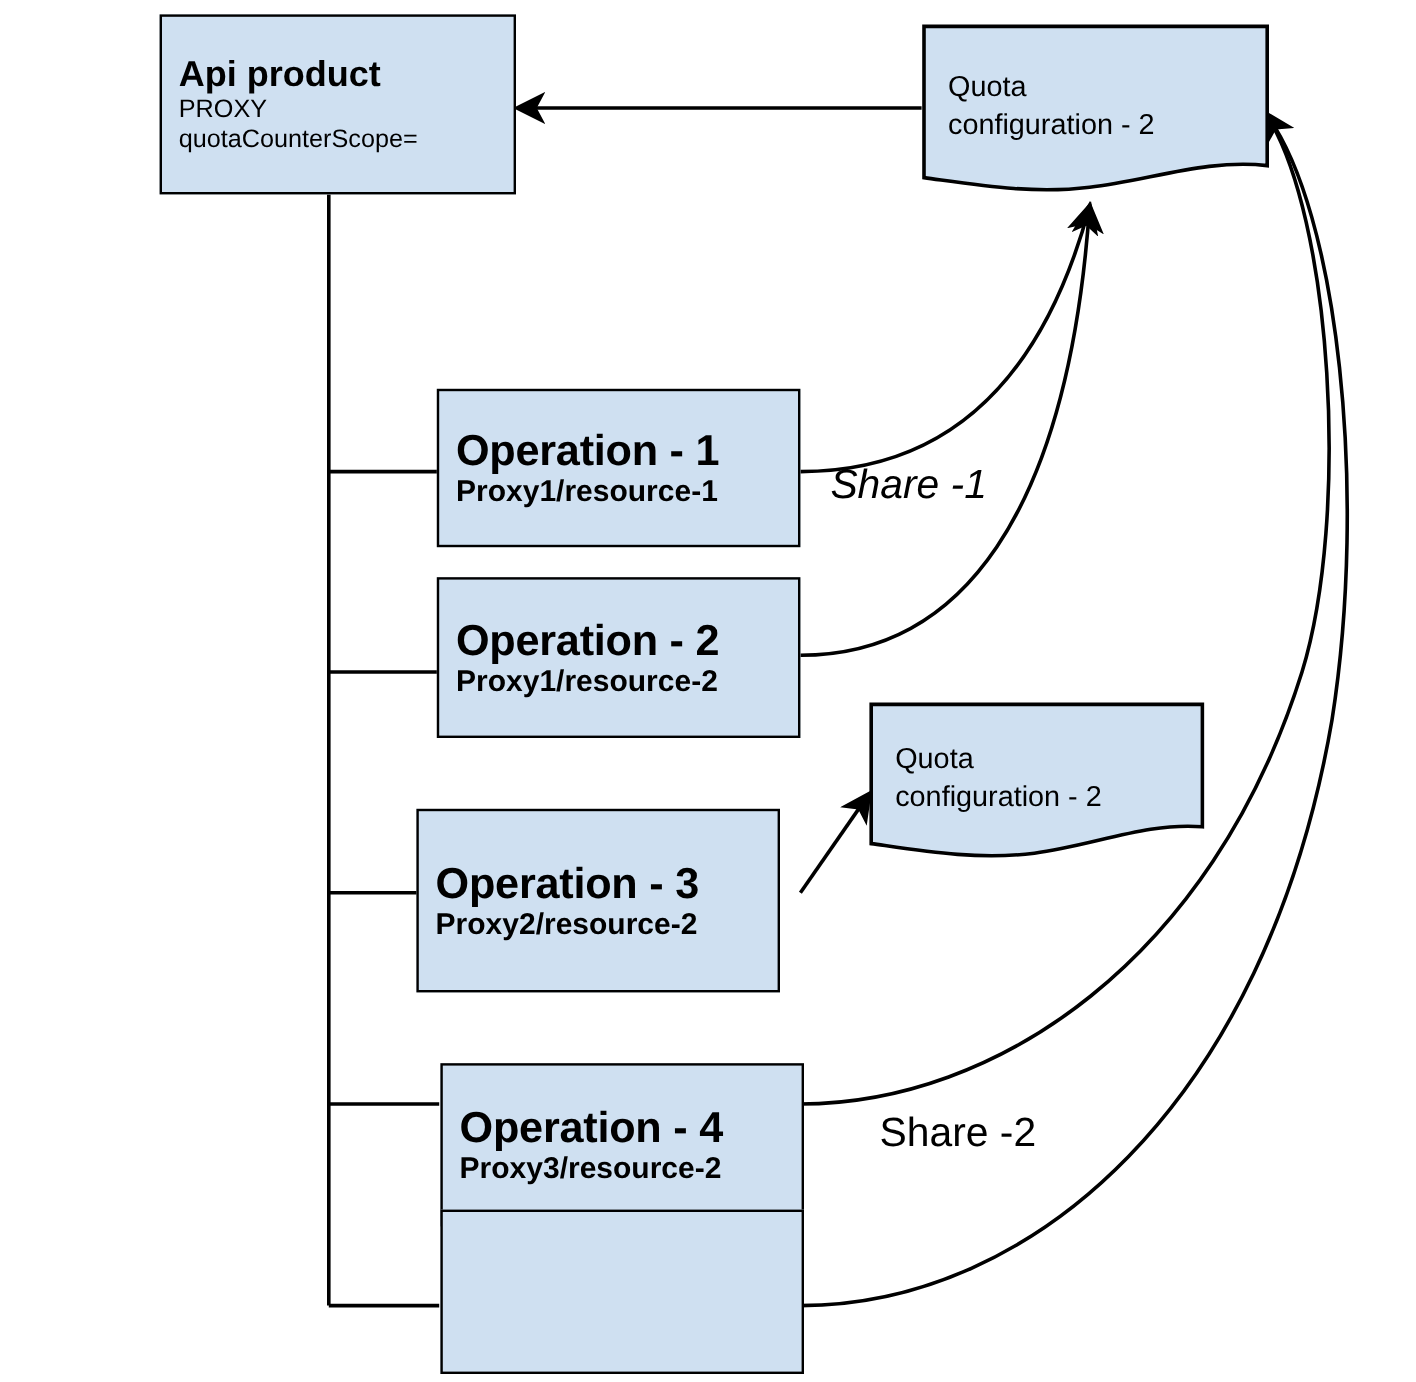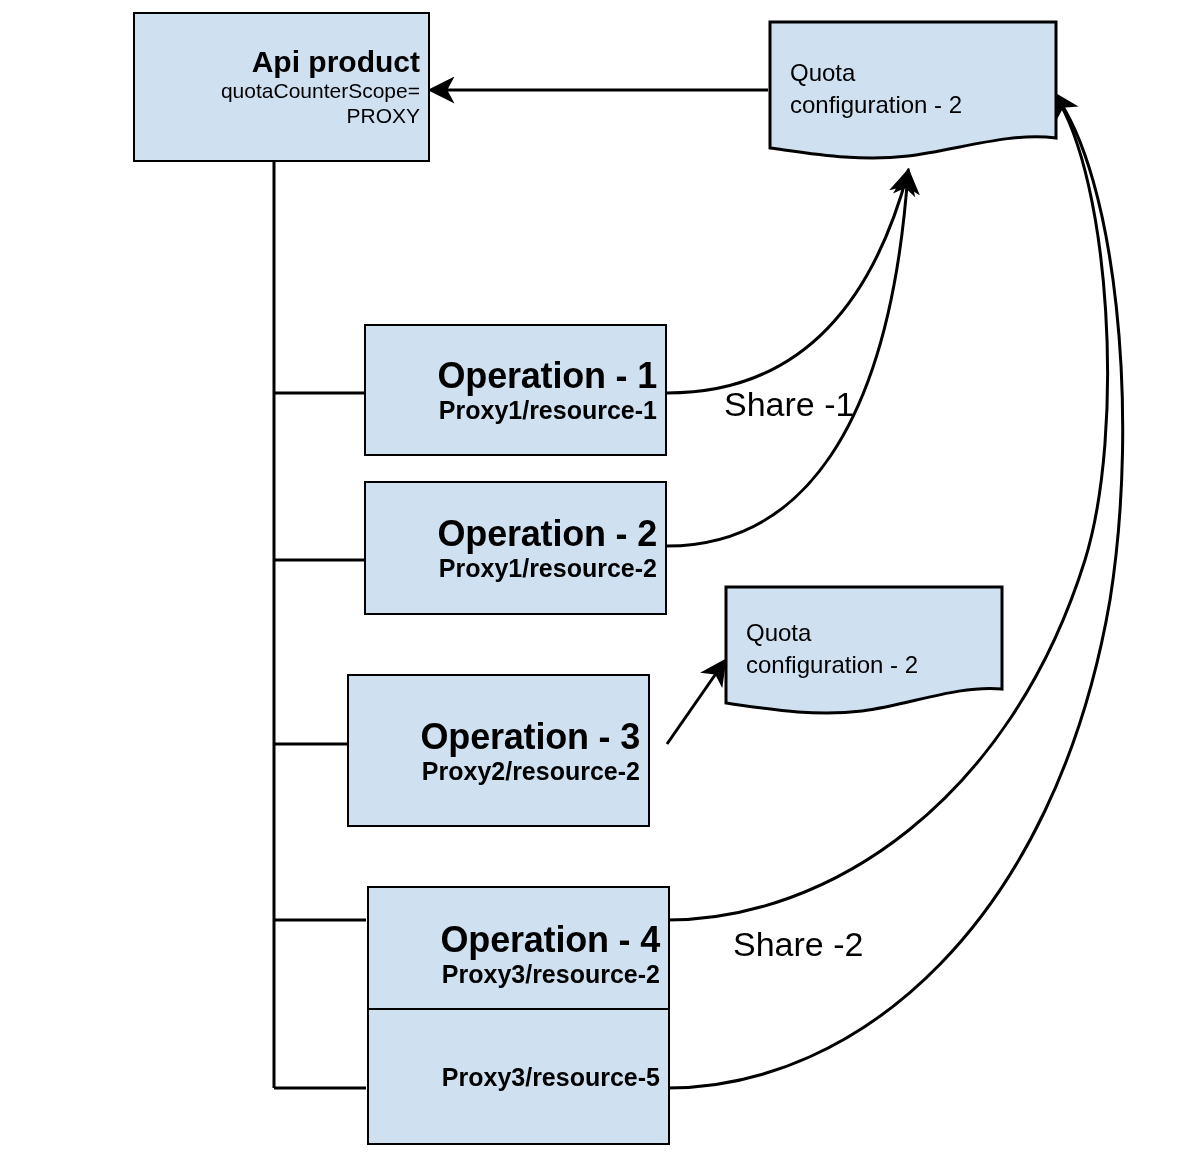--- a/index.html
+++ b/index.html
@@ -31,21 +31,20 @@
     border: 2px solid #000000;
     color: #000000;
     padding: 0;
   }
   .node .inner {
     position: absolute;
     left: 14px;
     right: 8px;
     top: 50%;
     transform: translateY(-50%);
-    text-align: right;
   }
   .title {
     font-weight: bold;
     font-size: 36px;
     line-height: 1.12;
     letter-spacing: -0.2px;
     white-space: nowrap;
   }
   .title-lg {
     font-weight: bold;
@@ -112,22 +111,22 @@
     <path d="M 667 744 L 724 662" fill="none" stroke="#000000" stroke-width="3" marker-end="url(#arrow)"></path>
 
     <path d="M 667 920 C 830 920, 1010 800, 1085 560 C 1125 430, 1110 180, 1055 95" fill="none" stroke="#000000" stroke-width="3" marker-end="url(#arrow)"></path>
 
     <path d="M 667 1088 C 860 1088, 1055 920, 1110 600 C 1140 410, 1115 175, 1055 95" fill="none" stroke="#000000" stroke-width="3"></path>
   </svg>
 
   <div class="node" style="left:133px; top:12px; width:297px; height:150px;">
     <div class="inner">
       <div class="title-lg">Api product</div>
+      <div class="sub-sm">PROXY</div>
       <div class="sub-sm">quotaCounterScope=</div>
-      <div class="sub-sm">PROXY</div>
     </div>
   </div>
 
   <div class="doc-node" style="left:768px; top:20px; width:290px; height:146px;">
     <svg width="290" height="146" viewBox="0 0 290 146" xmlns="http://www.w3.org/2000/svg">
       <path d="M 2 2 L 288 2 L 288 118 C 240 112, 190 130, 140 136 C 92 142, 46 134, 2 128 Z" fill="#cfe0f1" stroke="#000000" stroke-width="3"></path>
     </svg>
     <div class="doclabel">
       <div>Quota</div>
       <div>configuration - 2</div>
@@ -167,20 +166,19 @@
 
   <div class="node" style="left:367px; top:850px; width:303px; height:136px;margin-top:36px;">
     <div class="inner">
       <div class="title">Operation - 4</div>
       <div class="sub">Proxy3/resource-2</div>
     </div>
   </div>
 
   <div class="node" style="left:367px; top:1008px; width:303px; height:137px;">
     <div class="inner">
-      <div class="sub">Proxy3/resource-5</div>
     </div>
   </div>
 
-  <div class="edge-label" style="left:724px; top:385px;">Share -1</div>
+  <div class="edge-label" style="left:692px; top:385px;font-style:italic;">Share -1</div>
   <div class="edge-label" style="left:733px; top:925px;">Share -2</div>
 
 </div>
 
 </body></html>

